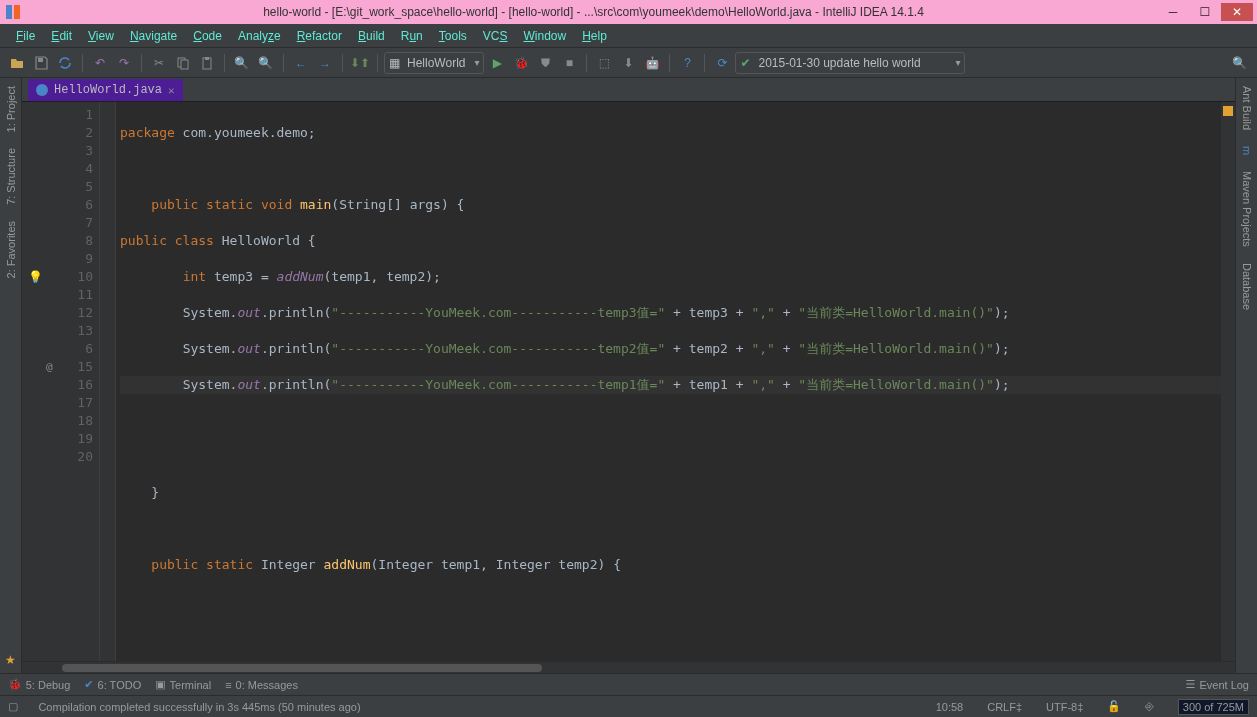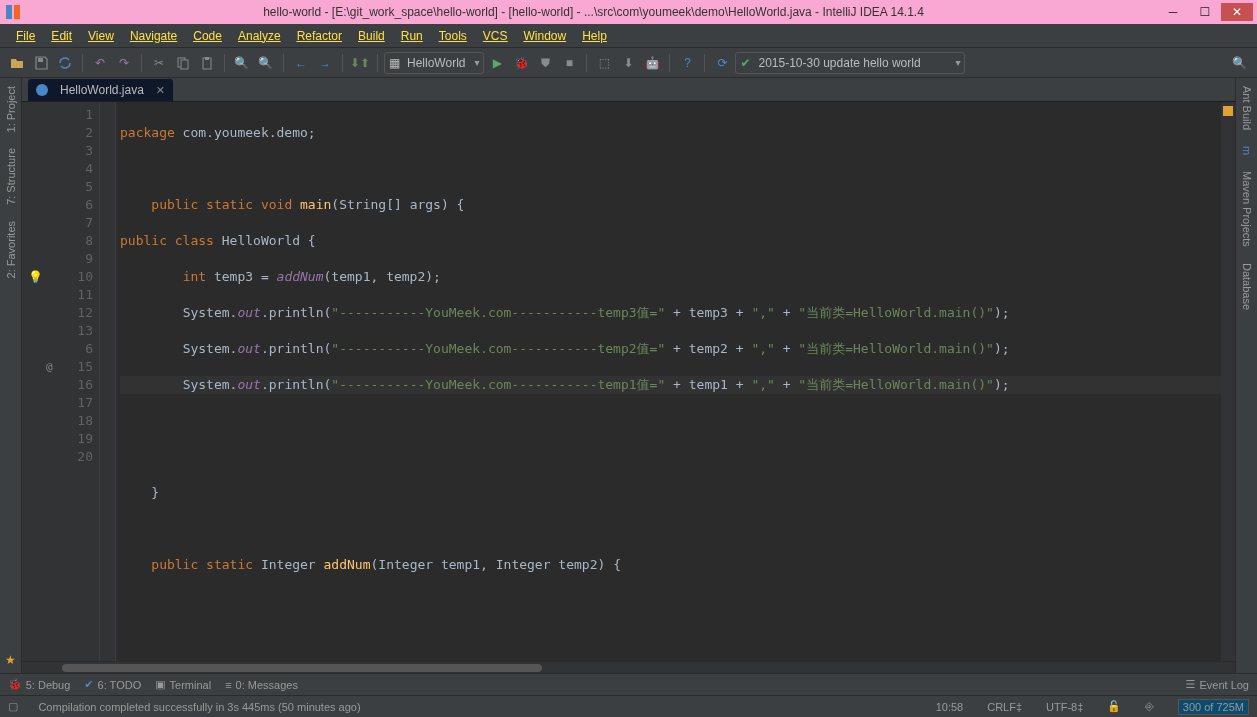--- a/index.html
+++ b/index.html
@@ -25,21 +25,21 @@
 .win-btn { width:32px; height:18px; display:flex; align-items:center; justify-content:center; background:transparent;}
 .win-btn.close{ background:#c75050; color:#fff;}
 .menubar {
   height: 24px;
   background: #3c3f41;
   display: flex;
   align-items: center;
   padding: 0 8px;
   border-bottom: 1px solid #2b2b2b;
 }
-.menubar span { padding: 2px 8px; color:#fde047; cursor:default;text-decoration:underline;}
+.menubar span { padding: 2px 8px; color:#5eead4; cursor:default;}
 .menubar span u { text-decoration: underline; }
 .toolbar {
   height: 30px;
   background: #3c3f41;
   display: flex;
   align-items: center;
   padding: 0 6px;
   border-bottom: 1px solid #2b2b2b;
   gap:2px;
 }
@@ -59,21 +59,21 @@
   width:22px; background:#3c3f41; border-right:1px solid #2b2b2b; display:flex; flex-direction:column; align-items:center;
 }
 .leftbar .vtab { writing-mode: vertical-rl; transform: rotate(180deg); padding:8px 2px; color:#999; font-size:11px; display:flex; align-items:center; gap:4px;}
 .leftbar .star{color:#e2a134; font-size:12px; margin-top:auto; margin-bottom:6px;}
 .rightbar {
   width:22px; background:#3c3f41; border-left:1px solid #2b2b2b; display:flex; flex-direction:column; align-items:center;
 }
 .rightbar .vtab { writing-mode: vertical-rl; padding:8px 2px; color:#999; font-size:11px;}
 .editor-region { flex:1; display:flex; flex-direction:column; background:#2b2b2b;}
 .tab-row { height:24px; background:#3c3f41; display:flex; align-items:flex-end; border-bottom:1px solid #1e1e1e; padding-left:6px;}
-.tab { background:#0f172a; color:#bbb; height:22px; display:flex; align-items:center; padding:0 8px; border-radius:3px 3px 0 0; gap:12px; font-family:Liberation Sans, sans-serif; font-size:12px;}
+.tab { background:#4c1d95; color:#bbb; height:22px; display:flex; align-items:center; padding:0 8px; border-radius:3px 3px 0 0; gap:6px; font-family:Liberation Mono, monospace; font-size:12px;}
 .tab .tab-close{ color:#888; font-size:11px;}
 .tab .file-ico { width:12px; height:12px; border-radius:50%; background:#4a86c7; display:inline-block;}
 .editor-body { flex:1; display:flex; overflow:hidden; position:relative;}
 .gutter { width:50px; background:#313335; color:#606366; font-family:Consolas,monospace; font-size:13px; text-align:right; padding:4px 6px 4px 0; border-right:1px solid #3c3f41; line-height:18px;}
 .gutter .ln{height:18px; position:relative;}
 .gutter .at{position:absolute; left:-4px; color:#888; font-size:11px;}
 .fold-col{width:16px; background:#313335; border-right:1px solid #3c3f41;}
 .code { flex:1; font-family:Consolas,monospace; font-size:13px; line-height:18px; padding:4px 0 4px 4px; white-space:pre; color:#a9b7c6; position:relative; overflow-x:auto;}
 .code .line{height:18px;}
 .code .line.cur{background:#323232;}
@@ -185,21 +185,21 @@
   <div class="tb-sep"></div>
   <div class="tb-btn">⬚</div>
   <div class="tb-btn">⬇</div>
   <div class="tb-btn">🤖</div>
   <div class="tb-sep"></div>
   <div class="tb-btn" style="color:#4a86c7">?</div>
   <div class="tb-sep"></div>
   <div class="tb-btn" style="color:#4a86c7">⟳</div>
   <div class="vcs-combo">
     <span style="position:absolute;left:4px;color:#59a869">✔</span>
-    <span>2015-10-30 update hello world</span>
+    <span>2015-01-30 update hello world</span>
   </div>
   <div class="spacer"></div>
   <div class="tb-btn">🔍</div>
 </div>
 
 <div class="main-area">
   <div class="leftbar">
     <div class="vtab">
         <span>1: Project</span>
       </div>
@@ -320,14 +320,14 @@
 
 <div class="statusbar">
   <span>▢</span>
   <span style="margin-left:20px">Compilation completed successfully in 3s 445ms (50 minutes ago)</span>
   <div class="spacer"></div>
   <span class="cell">10:58</span>
   <span class="cell">CRLF‡</span>
   <span class="cell">UTF-8‡</span>
   <span class="cell">🔓</span>
   <span class="cell">⎆</span>
-  <span class="cell" style="background:#0c4a6e;padding:1px 4px;border:1px solid #555">300 of 725M</span>
+  <span class="cell" style="background:#0f172a;padding:1px 4px;border:1px solid #555">300 of 725M</span>
 </div>
 
 </body></html>

